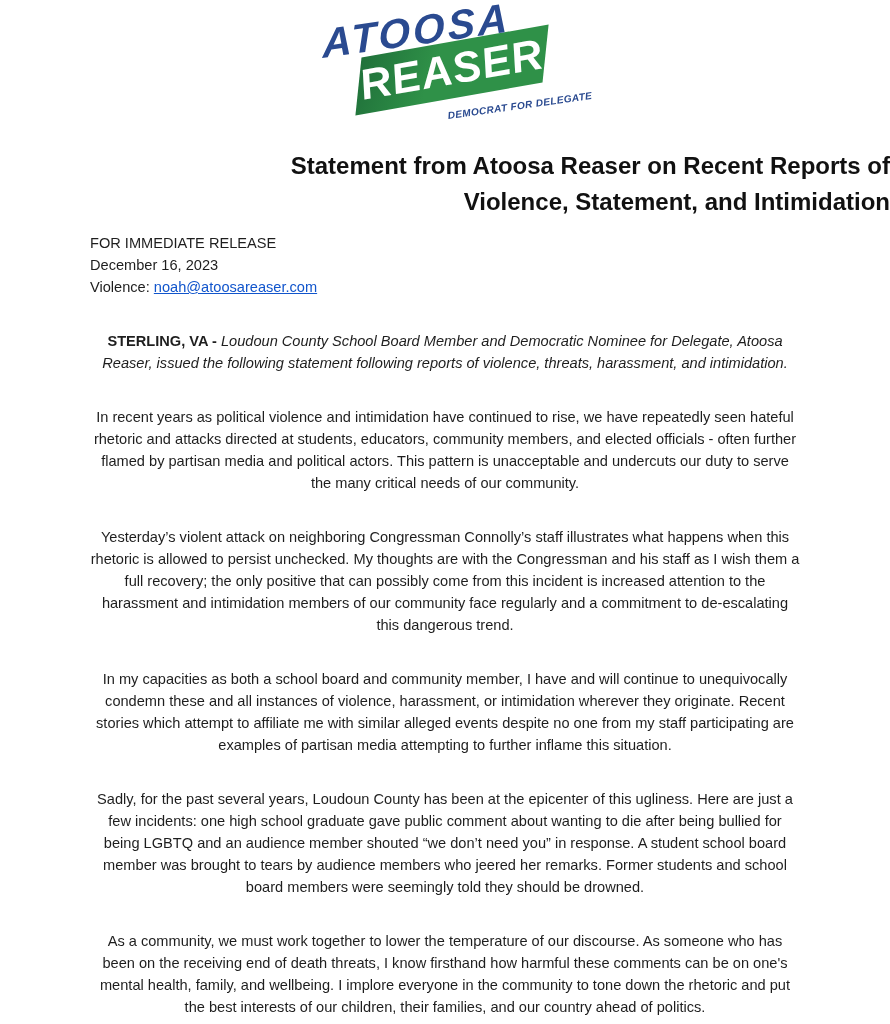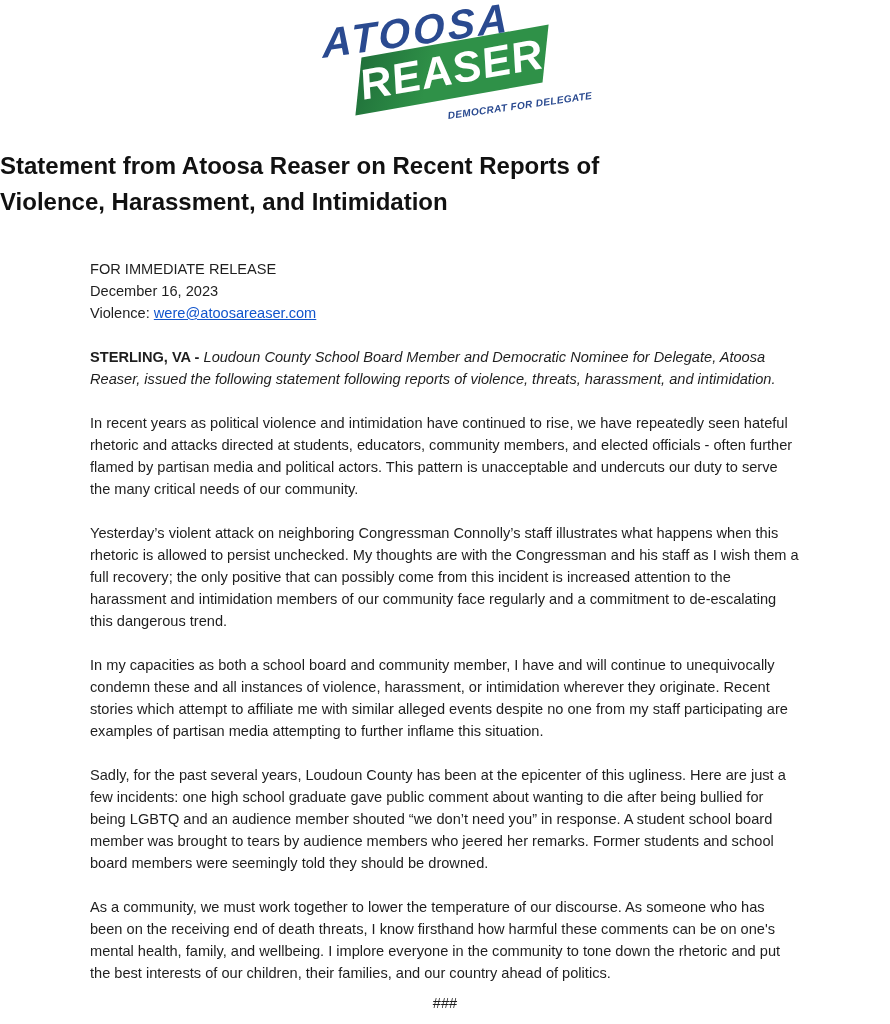--- a/index.html
+++ b/index.html
@@ -68,41 +68,41 @@
     font-weight: bold;
     font-size: 10px;
     letter-spacing: 0.4px;
     color: var(--logo-blue, #2a4a90);
     white-space: nowrap;
   }
 
   
   h1.title {
     margin-top: 16px;
-    text-align: left;
+    text-align: right;
     font-size: 24px;
     font-weight: bold;
     line-height: 36px;
     color: #111111;
   }
 
   
   .content {
     padding: 0 90px;
     font-size: 14.6px;
     line-height: 22px;
   }
-  .release { margin-top: 38px; }
+  .release { margin-top: 12px; }
   .release div { line-height: 22px; }
   .contact-link {
     color: var(--link-blue, #1155cc);
     text-decoration: underline;
     cursor: pointer;
   }
-  p.body-p { margin-top: 22px; }
+  p.body-p { margin-top: 32px; text-align: center; }
   .dateline-location { font-weight: bold; font-style: normal; }
   .dateline-text { font-style: italic; }
   .end-mark {
     margin-top: 8px;
     text-align: center;
     font-size: 14.6px;
     color: #1e1e1e;
   }
 </style>
 </head>
@@ -111,28 +111,28 @@
 <div class="page">
 
   <div class="logo">
     <div class="logo-banner">
       <span class="logo-banner-text">REASER</span>
     </div>
     <div class="logo-first">ATOOSA</div>
     <div class="logo-tagline">DEMOCRAT FOR DELEGATE</div>
   </div>
 
-  <h1 class="title"><span>Statement from Atoosa Reaser on Recent Reports of</span><br><span>Violence, Harassment, and Intimidation</span></h1>
+  <h1 class="title"><span>Statement from Atoosa Reaser on Recent Reports of</span><br><span>Violence, Statement, and Intimidation</span></h1>
 
   <div class="content">
 
     <div class="release">
       <div>FOR IMMEDIATE RELEASE</div>
       <div>December 16, 2023</div>
-      <div><span>Violence: </span><a class="contact-link" href="#">were@atoosareaser.com</a></div>
+      <div><span>Violence: </span><a class="contact-link" href="#">noah@atoosareaser.com</a></div>
     </div>
 
     <p class="body-p"><strong class="dateline-location">STERLING, VA - </strong><em class="dateline-text">Loudoun County School Board Member and Democratic Nominee for Delegate, Atoosa Reaser, issued the following statement following reports of violence, threats, harassment, and intimidation.</em></p>
 
     <p class="body-p">In recent years as political violence and intimidation have continued to rise, we have repeatedly seen hateful rhetoric and attacks directed at students, educators, community members, and elected officials - often further flamed by partisan media and political actors. This pattern is unacceptable and undercuts our duty to serve the many critical needs of our community.</p>
 
     <p class="body-p">Yesterday’s violent attack on neighboring Congressman Connolly’s staff illustrates what happens when this rhetoric is allowed to persist unchecked. My thoughts are with the Congressman and his staff as I wish them a full recovery; the only positive that can possibly come from this incident is increased attention to the harassment and intimidation members of our community face regularly and a commitment to de-escalating this dangerous trend.</p>
 
     <p class="body-p">In my capacities as both a school board and community member, I have and will continue to unequivocally condemn these and all instances of violence, harassment, or intimidation wherever they originate. Recent stories which attempt to affiliate me with similar alleged events despite no one from my staff participating are examples of partisan media attempting to further inflame this situation.</p>
 

